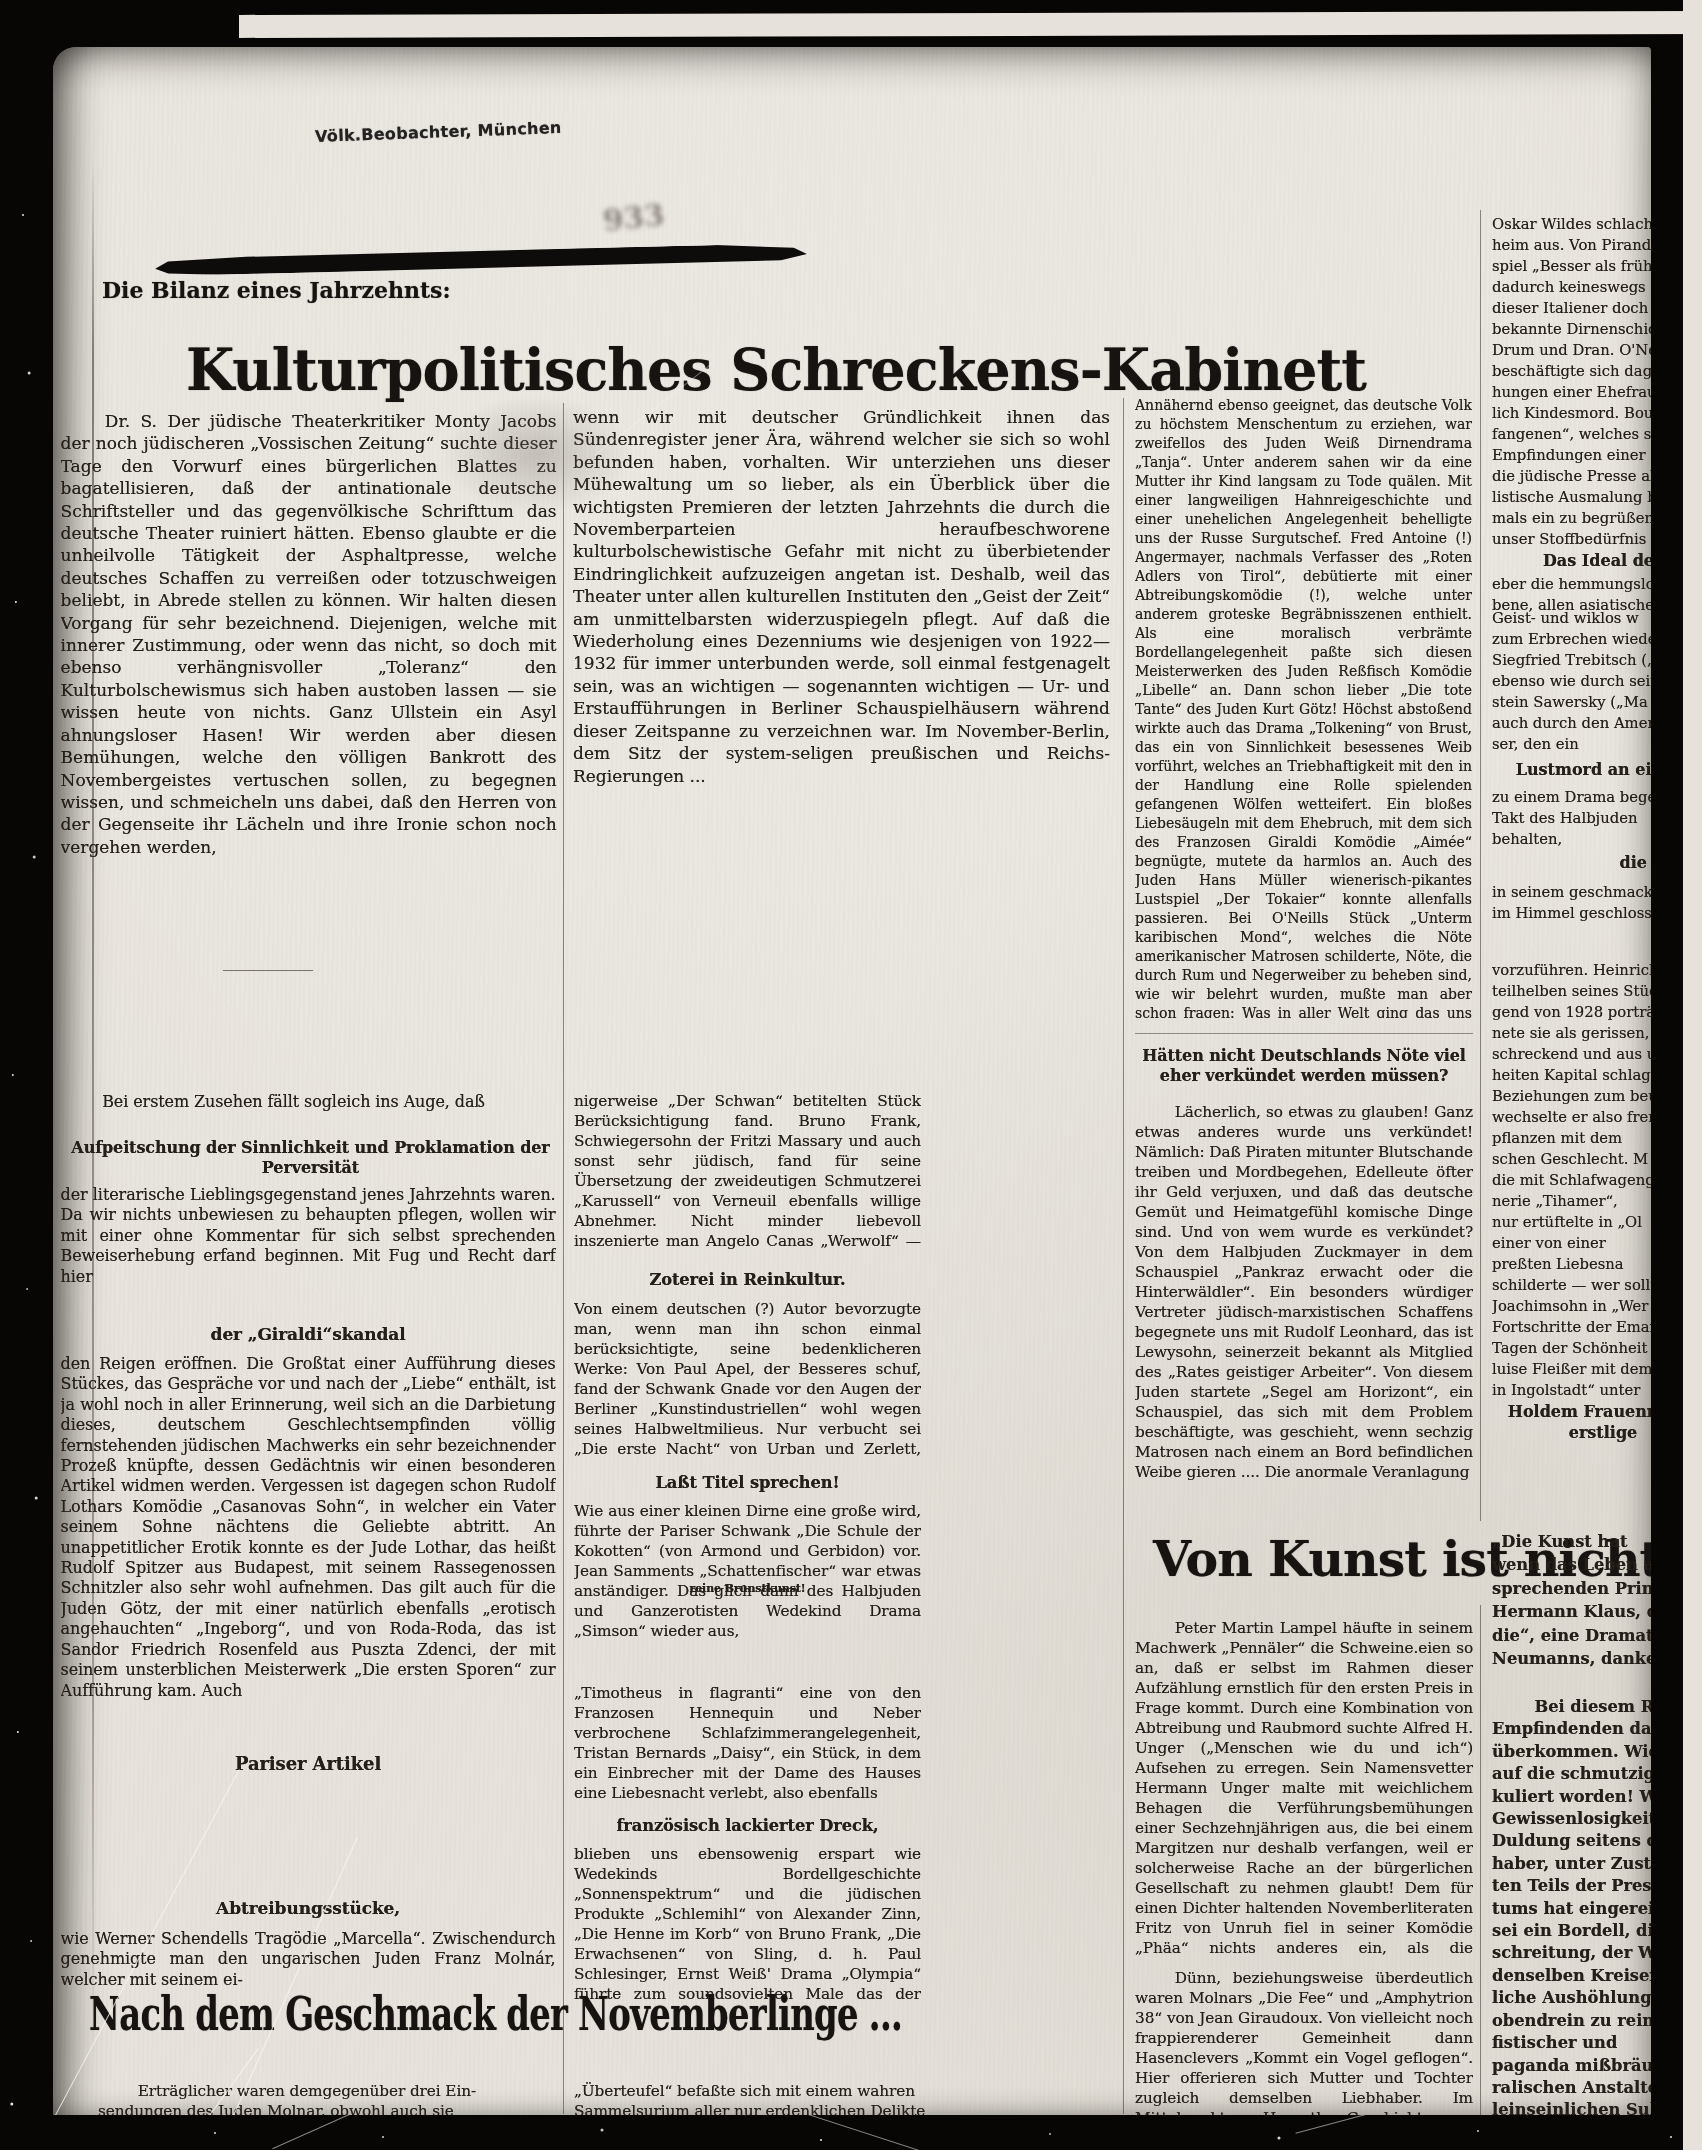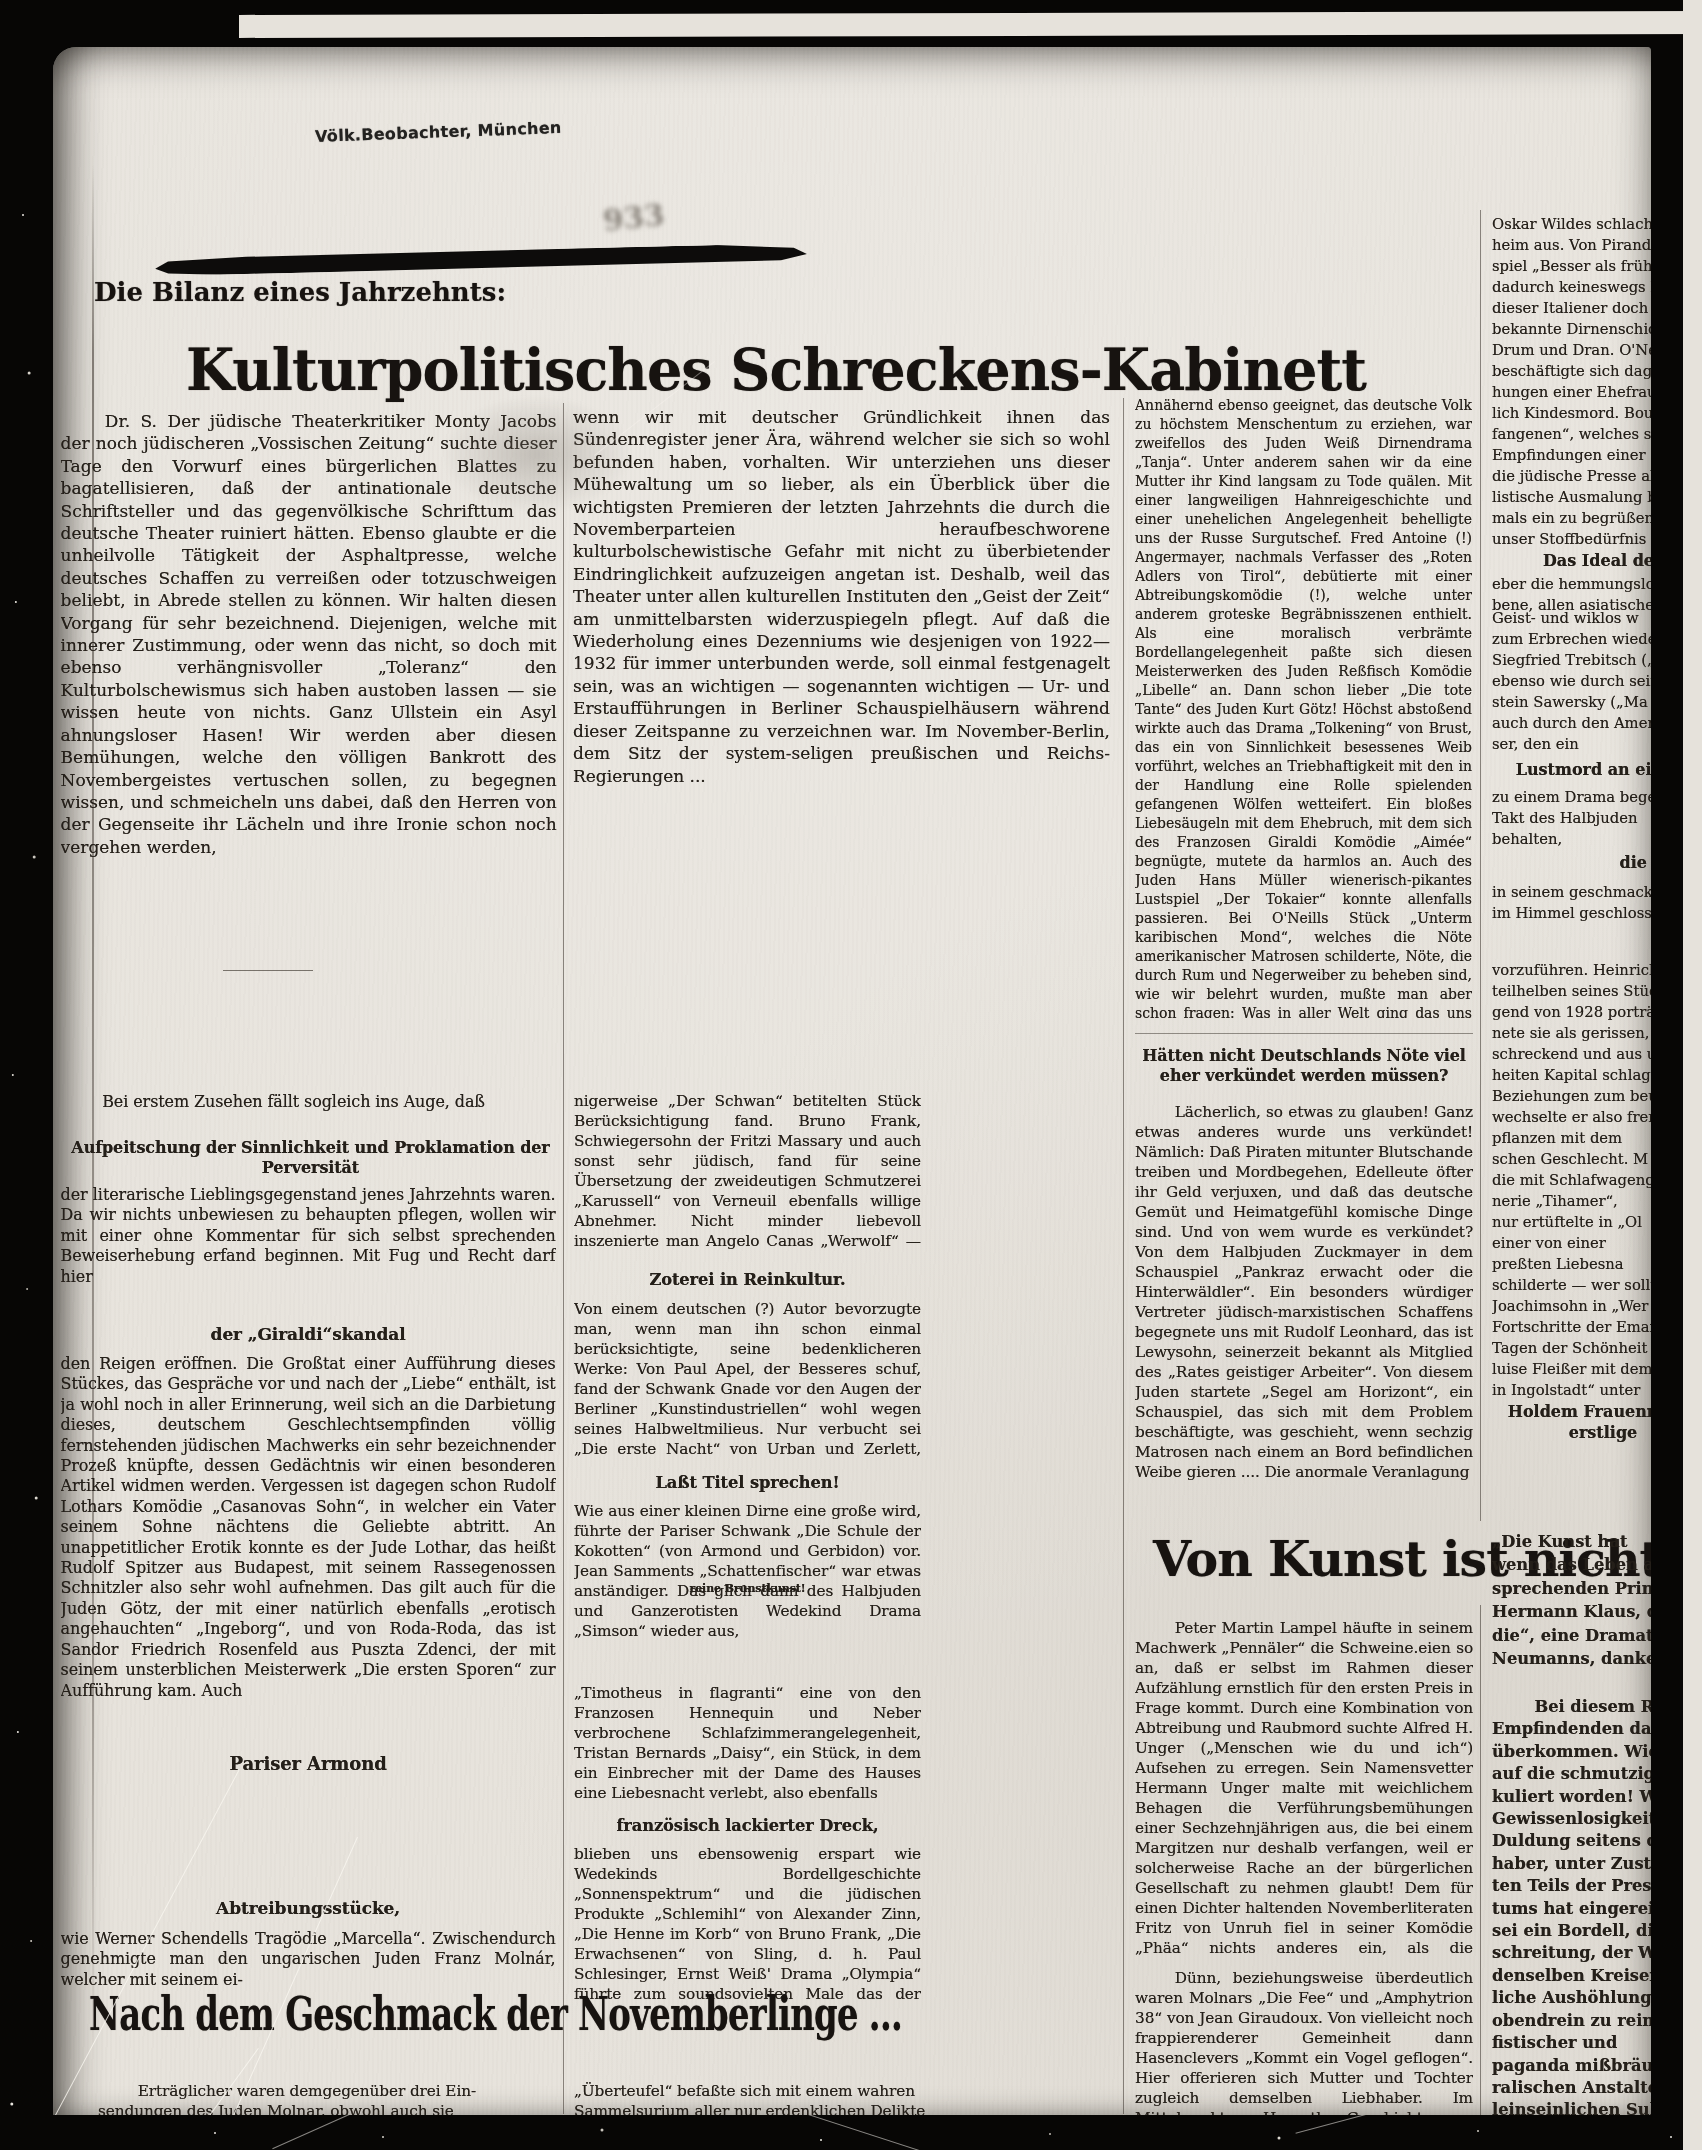--- a/index.html
+++ b/index.html
@@ -87,41 +87,41 @@
 <div class="scratch" style="left:1293px;top:2113px;width:153px;height:1px;transform:rotate(-15deg);"></div>
 
 <div id="paper">
   <div id="crease"></div>
 
   <div id="stamp">Völk.Beobachter, München</div>
   <div id="ink-bar"></div>
   <div id="smudge-digits">933</div>
   <div id="headline-smudge"></div>
 
-  <div class="display" style="left:41px;top:230px;font-size:26px;letter-spacing:0;">Die Bilanz eines Jahrzehnts:</div>
+  <div class="display" style="left:41px;top:230px;font-size:22px;letter-spacing:0;padding-left:8px;">Die Bilanz eines Jahrzehnts:</div>
   <div class="display" style="left:10.2px;top:289px;width:1426px;text-align:center;font-size:58px;transform:scaleX(.96);transform-origin:center top;">Kulturpolitisches Schreckens-Kabinett</div>
 
   <div class="rule-v" style="left:510px;top:356px;height:1711px;"></div>
   <div class="rule-v" style="left:1070px;top:351px;height:1716px;"></div>
   <div class="rule-v" style="left:1427px;top:163px;height:1311px;"></div>
   <div class="rule-v" style="left:1427px;top:1558px;height:510px;"></div>
   <div class="rule-h" style="left:1082px;top:986px;width:338px;"></div>
   <div class="rule-h" style="left:170px;top:923px;width:90px;background:rgba(45,38,30,.6);"></div>
 
   <div class="blk lead ind" style="left:7.6px;top:363px;width:496px;max-height:582px;">Dr. S. Der jüdische Theaterkritiker Monty Jacobs der noch jüdischeren „Vossischen Zeitung“ suchte dieser Tage den Vorwurf eines bürgerlichen Blattes zu bagatellisieren, daß der antinationale deutsche Schriftsteller und das gegenvölkische Schrifttum das deutsche Theater ruiniert hätten. Ebenso glaubte er die unheilvolle Tätigkeit der Asphaltpresse, welche deutsches Schaffen zu verreißen oder totzuschweigen beliebt, in Abrede stellen zu können. Wir halten diesen Vorgang für sehr bezeichnend. Diejenigen, welche mit innerer Zustimmung, oder wenn das nicht, so doch mit ebenso verhängnisvoller „Toleranz“ den Kulturbolschewismus sich haben austoben lassen — sie wissen heute von nichts. Ganz Ullstein ein Asyl ahnungsloser Hasen! Wir werden aber diesen Bemühungen, welche den völligen Bankrott des Novembergeistes vertuschen sollen, zu begegnen wissen, und schmeicheln uns dabei, daß den Herren von der Gegenseite ihr Lächeln und ihre Ironie schon noch vergehen werden,</div>
   <div class="blk lead" style="left:520px;top:359px;width:537px;max-height:605px;">wenn wir mit deutscher Gründlichkeit ihnen das Sündenregister jener Ära, während welcher sie sich so wohl befunden haben, vorhalten. Wir unterziehen uns dieser Mühewaltung um so lieber, als ein Überblick über die wichtigsten Premieren der letzten Jahrzehnts die durch die Novemberparteien heraufbeschworene kulturbolschewistische Gefahr mit nicht zu überbietender Eindringlichkeit aufzuzeigen angetan ist. Deshalb, weil das Theater unter allen kulturellen Instituten den „Geist der Zeit“ am unmittelbarsten widerzuspiegeln pflegt. Auf daß die Wiederholung eines Dezenniums wie desjenigen von 1922—1932 für immer unterbunden werde, soll einmal festgenagelt sein, was an wichtigen — sogenannten wichtigen — Ur- und Erstaufführungen in Berliner Schauspielhäusern während dieser Zeitspanne zu verzeichnen war. Im November-Berlin, dem Sitz der system-seligen preußischen und Reichs-Regierungen ...</div>
   <div class="blk c3" style="left:1082px;top:349px;width:337px;max-height:622px;">Annähernd ebenso geeignet, das deutsche Volk zu höchstem Menschentum zu erziehen, war zweifellos des Juden Weiß Dirnendrama „Tanja“. Unter anderem sahen wir da eine Mutter ihr Kind langsam zu Tode quälen. Mit einer langweiligen Hahnreigeschichte und einer unehelichen Angelegenheit behelligte uns der Russe Surgutschef. Fred Antoine (!) Angermayer, nachmals Verfasser des „Roten Adlers von Tirol“, debütierte mit einer Abtreibungskomödie (!), welche unter anderem groteske Begräbnisszenen enthielt. Als eine moralisch verbrämte Bordellangelegenheit paßte sich diesen Meisterwerken des Juden Reßfisch Komödie „Libelle“ an. Dann schon lieber „Die tote Tante“ des Juden Kurt Götz! Höchst abstoßend wirkte auch das Drama „Tolkening“ von Brust, das ein von Sinnlichkeit besessenes Weib vorführt, welches an Triebhaftigkeit mit den in der Handlung eine Rolle spielenden gefangenen Wölfen wetteifert. Ein bloßes Liebesäugeln mit dem Ehebruch, mit dem sich des Franzosen Giraldi Komödie „Aimée“ begnügte, mutete da harmlos an. Auch des Juden Hans Müller wienerisch-pikantes Lustspiel „Der Tokaier“ konnte allenfalls passieren. Bei O'Neills Stück „Unterm karibischen Mond“, welches die Nöte amerikanischer Matrosen schilderte, Nöte, die durch Rum und Negerweiber zu beheben sind, wie wir belehrt wurden, mußte man aber schon fragen: Was in aller Welt ging das uns an?!</div>
 
 
   <div class="blk cola ind" style="left:7.6px;top:1045px;width:495px;max-height:43px;">Bei erstem Zusehen fällt sogleich ins Auge, daß</div>
   <div class="blk cola head" style="left:10px;top:1091px;width:495px;max-height:44px;">Aufpeitschung der Sinnlichkeit und Proklamation der Perversität</div>
   <div class="blk cola" style="left:7.6px;top:1138px;width:495px;max-height:123px;">der literarische Lieblingsgegenstand jenes Jahrzehnts waren. Da wir nichts unbewiesen zu behaupten pflegen, wollen wir mit einer ohne Kommentar für sich selbst sprechenden Beweiserhebung erfand beginnen. Mit Fug und Recht darf hier</div>
   <div class="blk cola head" style="left:7.6px;top:1277px;width:495px;font-size:17px;max-height:23.4px;">der „Giraldi“skandal</div>
   <div class="blk cola" style="left:7.6px;top:1307px;width:495px;max-height:388px;">den Reigen eröffnen. Die Großtat einer Aufführung dieses Stückes, das Gespräche vor und nach der „Liebe“ enthält, ist ja wohl noch in aller Erinnerung, weil sich an die Darbietung dieses, deutschem Geschlechtsempfinden völlig fernstehenden jüdischen Machwerks ein sehr bezeichnender Prozeß knüpfte, dessen Gedächtnis wir einen besonderen Artikel widmen werden. Vergessen ist dagegen schon Rudolf Lothars Komödie „Casanovas Sohn“, in welcher ein Vater seinem Sohne nächtens die Geliebte abtritt. An unappetitlicher Erotik konnte es der Jude Lothar, das heißt Rudolf Spitzer aus Budapest, mit seinem Rassegenossen Schnitzler also sehr wohl aufnehmen. Das gilt auch für die Juden Götz, der mit einer natürlich ebenfalls „erotisch angehauchten“ „Ingeborg“, und von Roda-Roda, das ist Sandor Friedrich Rosenfeld aus Puszta Zdenci, der mit seinem unsterblichen Meisterwerk „Die ersten Sporen“ zur Aufführung kam. Auch</div>
-  <div class="blk cola head" style="left:7.6px;top:1707px;width:495px;font-size:18px;max-height:24.4px;">Pariser Armond</div>
+  <div class="blk cola head" style="left:7.6px;top:1707px;width:495px;font-size:18px;max-height:24.4px;">Pariser Artikel</div>
   <div class="blk cola head" style="left:7.6px;top:1851px;width:495px;font-size:17px;max-height:23.4px;">Abtreibungsstücke,</div>
   <div class="blk cola" style="left:7.6px;top:1882px;width:495px;max-height:62px;">wie Werner Schendells Tragödie „Marcella“. Zwischendurch genehmigte man den ungarischen Juden Franz Molnár, welcher mit seinem ei-</div>
 
   <div class="blk mid" style="left:521px;top:1044px;width:347px;max-height:160px;">nigerweise „Der Schwan“ betitelten Stück Berücksichtigung fand. Bruno Frank, Schwiegersohn der Fritzi Massary und auch sonst sehr jüdisch, fand für seine Übersetzung der zweideutigen Schmutzerei „Karussell“ von Verneuil ebenfalls willige Abnehmer. Nicht minder liebevoll inszenierte man Angelo Canas „Werwolf“ — eine</div>
   <div class="blk mid head" style="left:521px;top:1223px;width:347px;font-size:16.3px;max-height:22.4px;">Zoterei in Reinkultur.</div>
   <div class="blk mid" style="left:521px;top:1252px;width:347px;max-height:160px;">Von einem deutschen (?) Autor bevorzugte man, wenn man ihn schon einmal berücksichtigte, seine bedenklicheren Werke: Von Paul Apel, der Besseres schuf, fand der Schwank Gnade vor den Augen der Berliner „Kunstindustriellen“ wohl wegen seines Halbweltmilieus. Nur verbucht sei „Die erste Nacht“ von Urban und Zerlett, mit dem Bemerken:</div>
   <div class="blk mid head" style="left:521px;top:1426px;width:347px;font-size:16.3px;max-height:22.4px;">Laßt Titel sprechen!</div>
   <div class="blk mid" style="left:521px;top:1454px;width:347px;max-height:140px;">Wie aus einer kleinen Dirne eine große wird, führte der Pariser Schwank „Die Schule der Kokotten“ (von Armond und Gerbidon) vor. Jean Samments „Schattenfischer“ war etwas anständiger. Das glich dann des Halbjuden und Ganzerotisten Wedekind Drama „Simson“ wieder aus,</div>
   <div class="blk mid head" style="left:521px;top:1532px;width:347px;font-size:11px;max-height:22.4px;">reine Brunstkunst!</div>
   <div class="blk mid" style="left:521px;top:1636px;width:347px;max-height:120px;">„Timotheus in flagranti“ eine von den Franzosen Hennequin und Neber verbrochene Schlafzimmerangelegenheit, Tristan Bernards „Daisy“, ein Stück, in dem ein Einbrecher mit der Dame des Hauses eine Liebesnacht verlebt, also ebenfalls</div>

